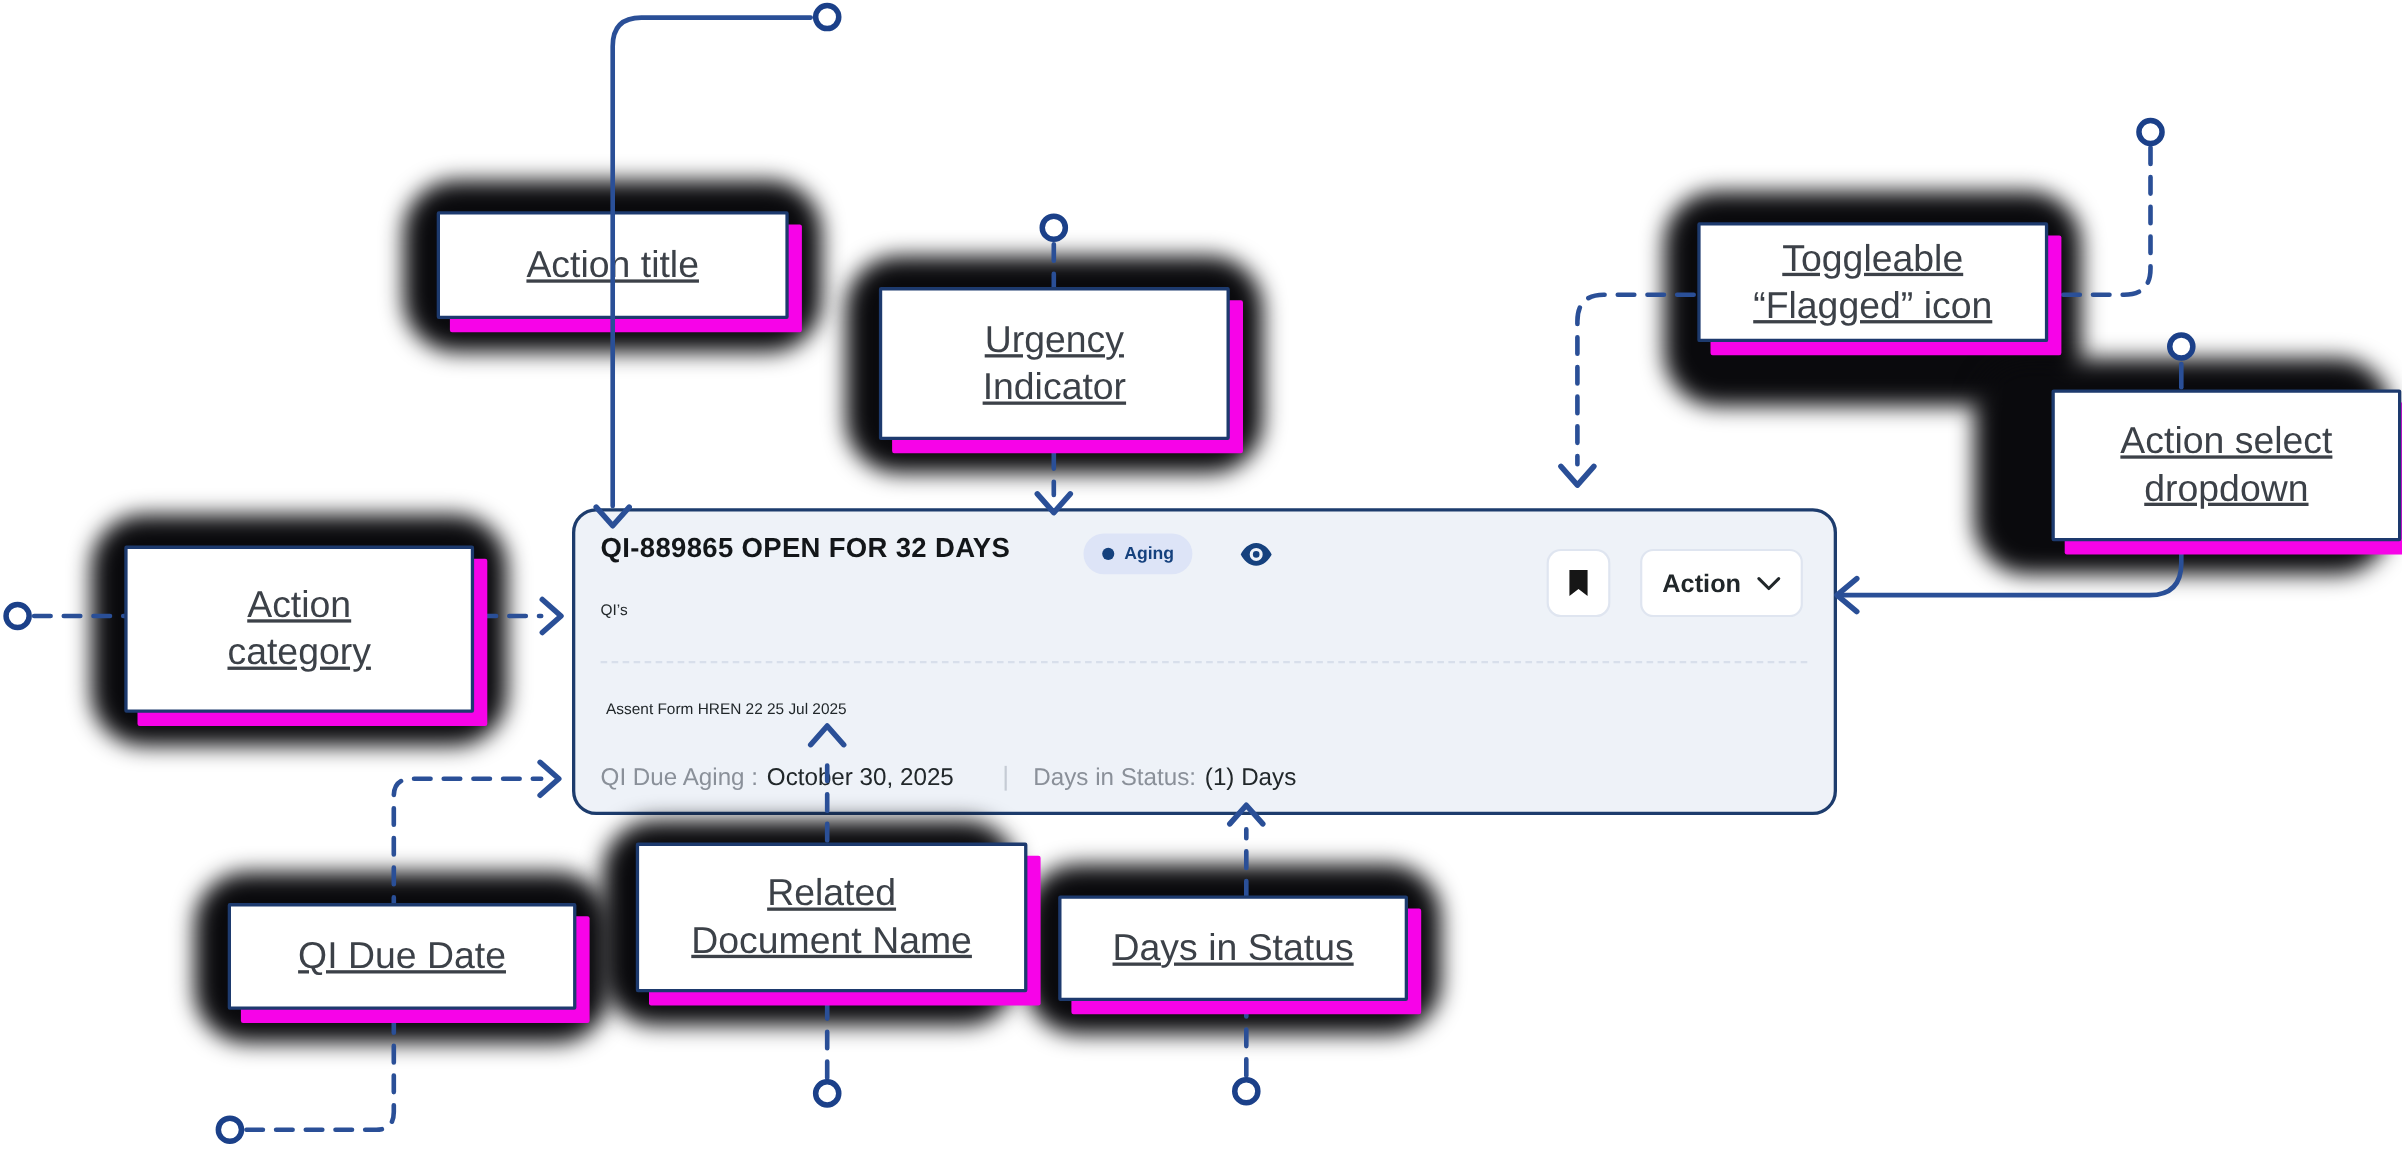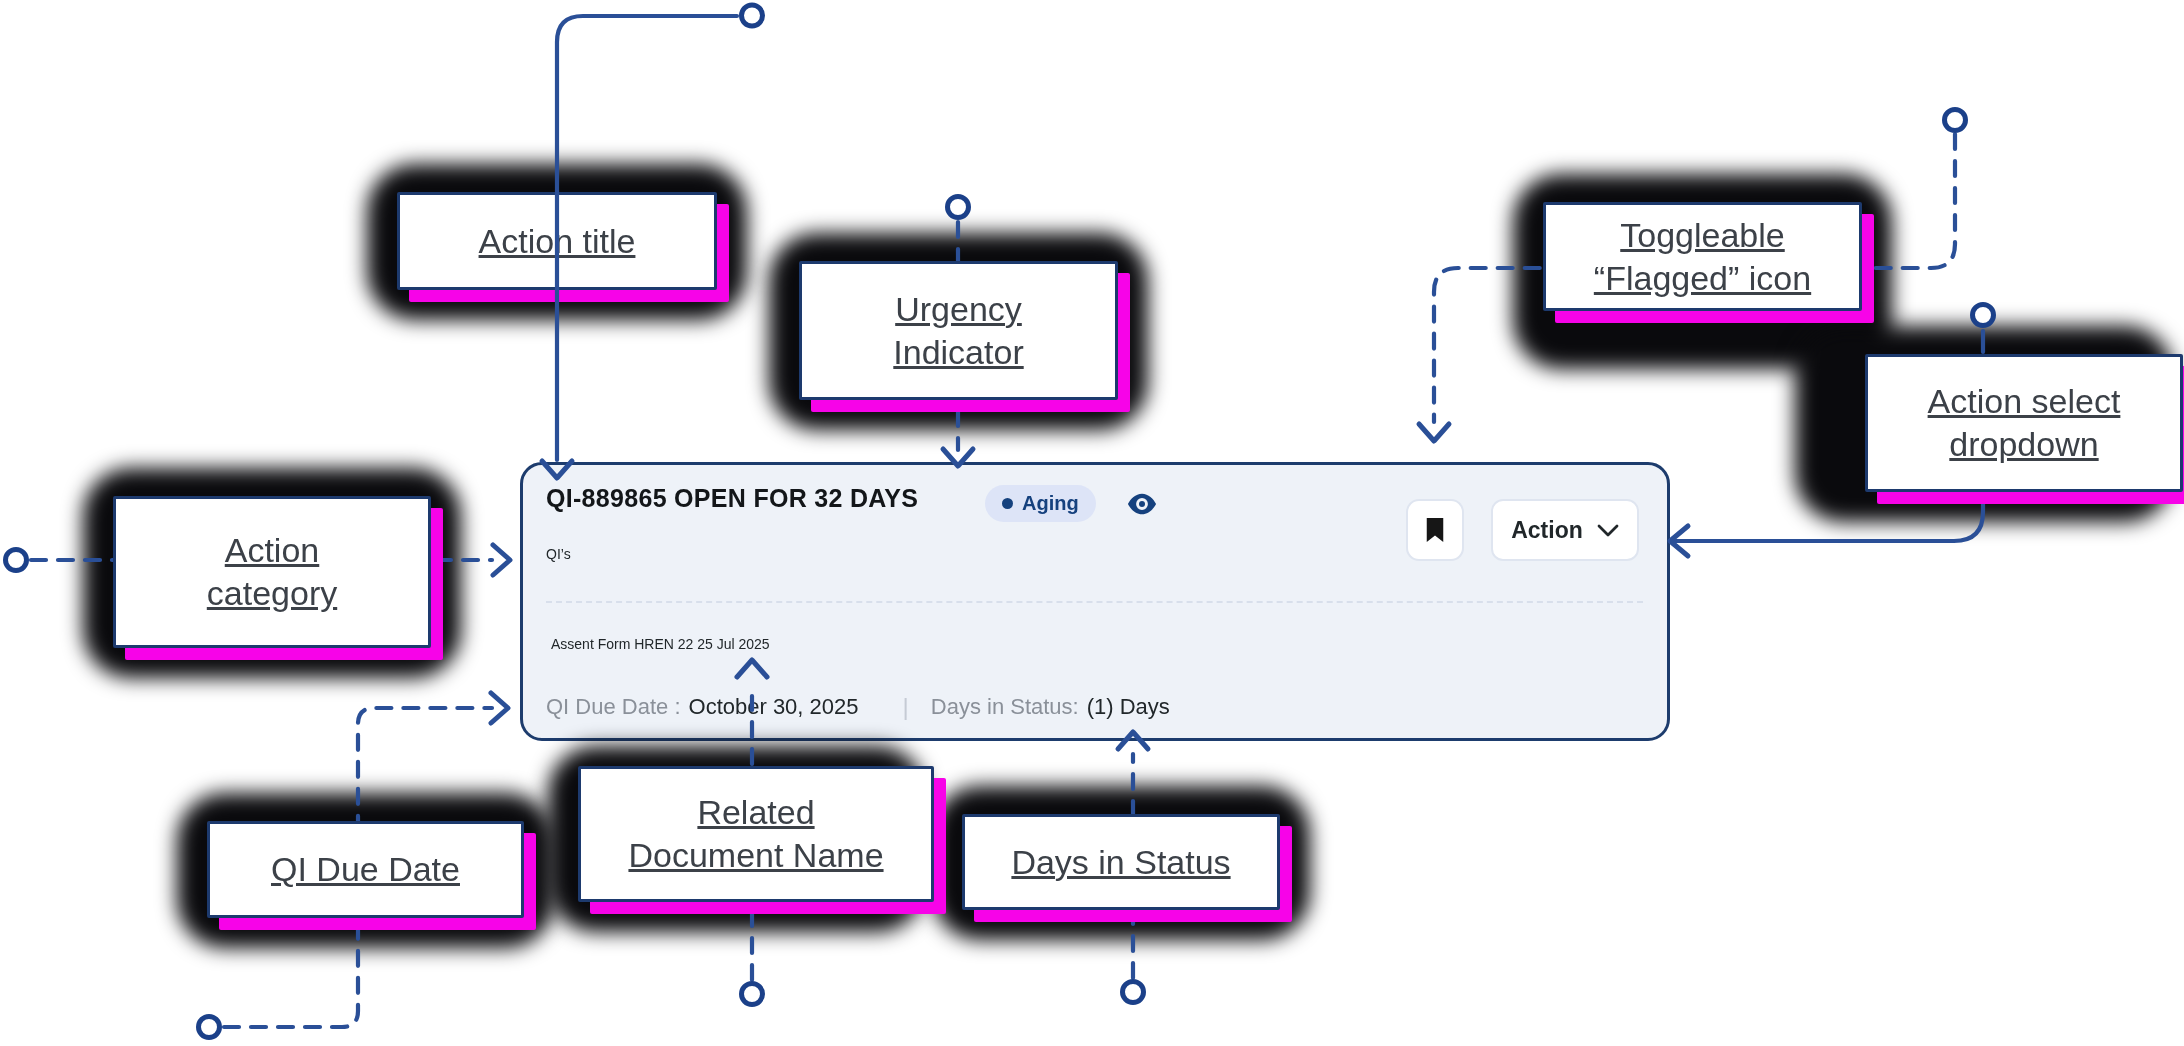--- a/index.html
+++ b/index.html
@@ -31,21 +31,21 @@
   .conn.dashed{stroke-dasharray:15 12;}
   .head{fill:none;stroke:var(--connector-blue);stroke-width:5;stroke-linecap:round;stroke-linejoin:round;}
   .anchor{fill:#ffffff;stroke:#1b4089;stroke-width:5;}
 
   
   .card{position:absolute;left:520px;top:462px;width:1150px;height:279px;background:var(--card-background);
         border:3px solid var(--card-border);border-radius:22px;z-index:5;}
   .card-title{position:absolute;left:23px;top:19px;font-size:25px;font-weight:700;letter-spacing:.3px;color:var(--title-text);}
   .badge{position:absolute;left:462px;top:20px;height:37px;display:inline-flex;align-items:center;gap:9px;
          padding:0 17px;border-radius:19px;background:var(--badge-background);color:var(--badge-text);
-         font-size:20px;font-weight:700;}
+         font-size:16px;font-weight:700;}
   .badge-dot{width:11px;height:11px;border-radius:50%;background:var(--badge-text);}
   .eye{position:absolute;left:604px;top:28px;width:30px;height:22px;color:var(--badge-text);}
   .icon-btn{position:absolute;width:58px;height:62px;border-radius:13px;background:#ffffff;
             border:2px solid var(--button-border);display:flex;align-items:center;justify-content:center;}
   .bookmark-btn{left:883px;top:34px;}
   .action-btn{position:absolute;left:968px;top:34px;width:148px;height:62px;border-radius:12px;background:#ffffff;
               border:2px solid var(--button-border);display:flex;align-items:center;justify-content:center;gap:14px;
               font-size:23px;font-weight:700;color:var(--body-text);}
   .card-category{position:absolute;left:23px;top:81px;font-size:14px;color:var(--body-text);}
   .card-divider{position:absolute;left:23px;right:24px;top:136px;border-top:2px dashed var(--divider);}
@@ -91,21 +91,21 @@
       <svg width="22" height="13" viewBox="0 0 22 13">
         <path fill="none" stroke="#21272a" stroke-width="2.8" stroke-linecap="round" stroke-linejoin="round" d="M2 2l9 9 9-9"></path>
       </svg>
     </div>
 
     <div class="card-category">QI’s</div>
     <div class="card-divider"></div>
     <div class="card-doc">Assent Form HREN 22 25 Jul 2025</div>
 
     <div class="card-meta">
-      <span class="meta-label">QI Due Date :</span>
+      <span class="meta-label">QI Due Aging :</span>
       <span class="meta-value">October 30, 2025</span>
       <span class="meta-pipe">|</span>
       <span class="meta-label">Days in Status:</span>
       <span class="meta-value">(1) Days</span>
     </div>
   </div>
 
   <div class="fuzz" style="left:367px;top:164px;width:380px;height:156px;"></div>
   <div class="fuzz" style="left:769px;top:233px;width:379px;height:197px;"></div>
   <div class="fuzz" style="left:1513px;top:174px;width:379px;height:195px;"></div>

